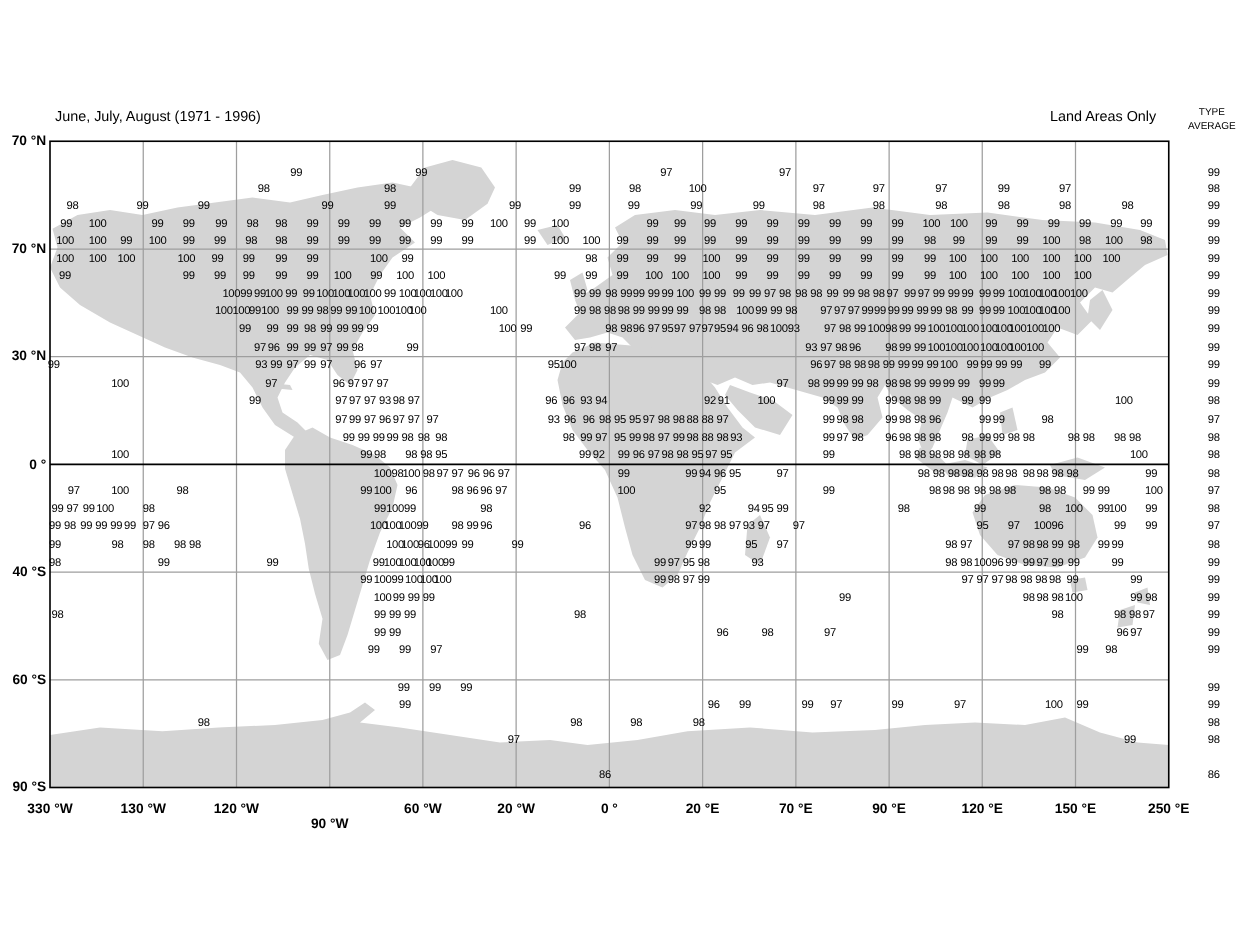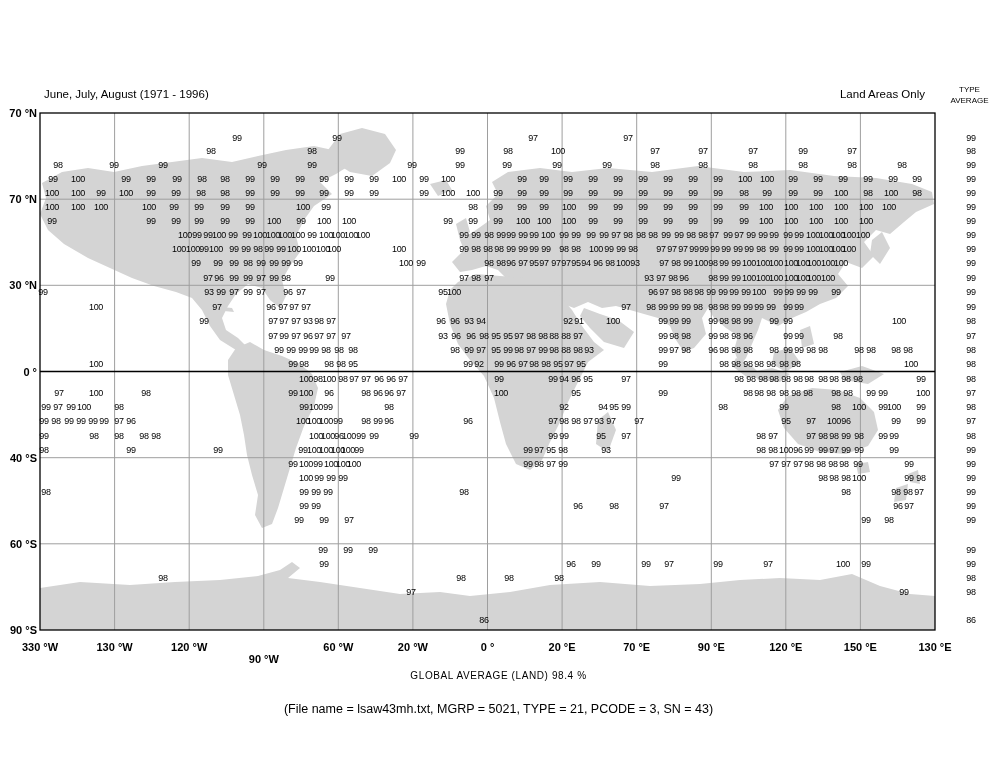--- a/index.html
+++ b/index.html
@@ -818,18 +818,16 @@
       <span class="xtick" style="left:189.2px;top:641px">120 °W</span>
       <span class="xtick" style="left:263.8px;top:653px">90 °W</span>
       <span class="xtick" style="left:338.3px;top:641px">60 °W</span>
       <span class="xtick" style="left:412.9px;top:641px">20 °W</span>
       <span class="xtick" style="left:487.5px;top:641px">0 °</span>
       <span class="xtick" style="left:562.1px;top:641px">20 °E</span>
       <span class="xtick" style="left:636.7px;top:641px">70 °E</span>
       <span class="xtick" style="left:711.3px;top:641px">90 °E</span>
       <span class="xtick" style="left:785.8px;top:641px">120 °E</span>
       <span class="xtick" style="left:860.4px;top:641px">150 °E</span>
-      <span class="xtick" style="left:935px;top:641px">130 °E</span>
+      <span class="xtick" style="left:935px;top:641px">250 °E</span>
     </div>
 
-  <div class="gavg">GLOBAL AVERAGE (LAND)   98.4 %</div>
-  <div class="finfo">(File name = lsaw43mh.txt, MGRP = 5021, TYPE = 21, PCODE = 3, SN = 43)</div>
 </div>
 
 </body></html>

